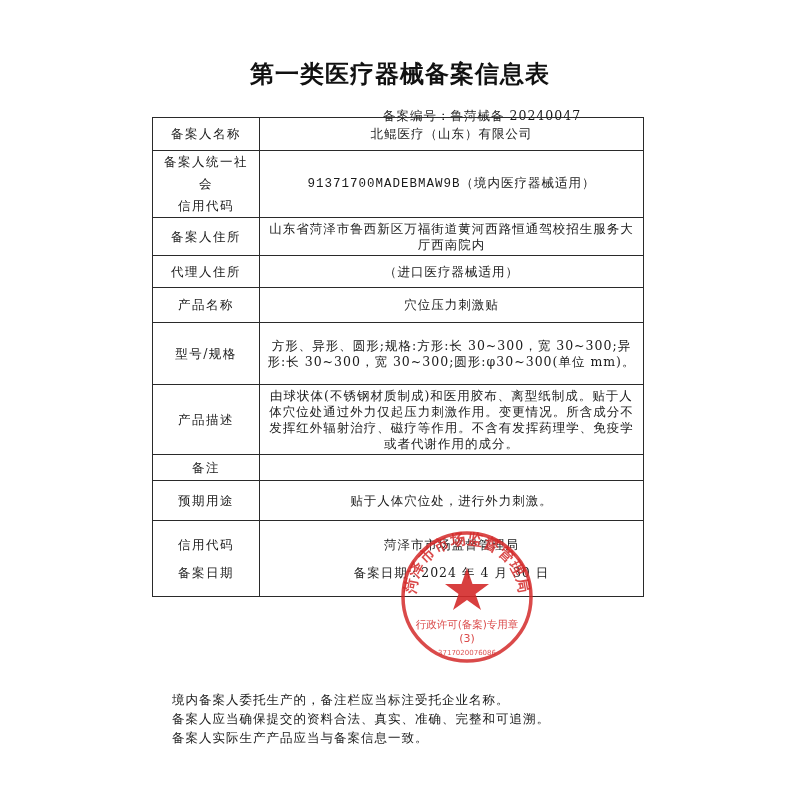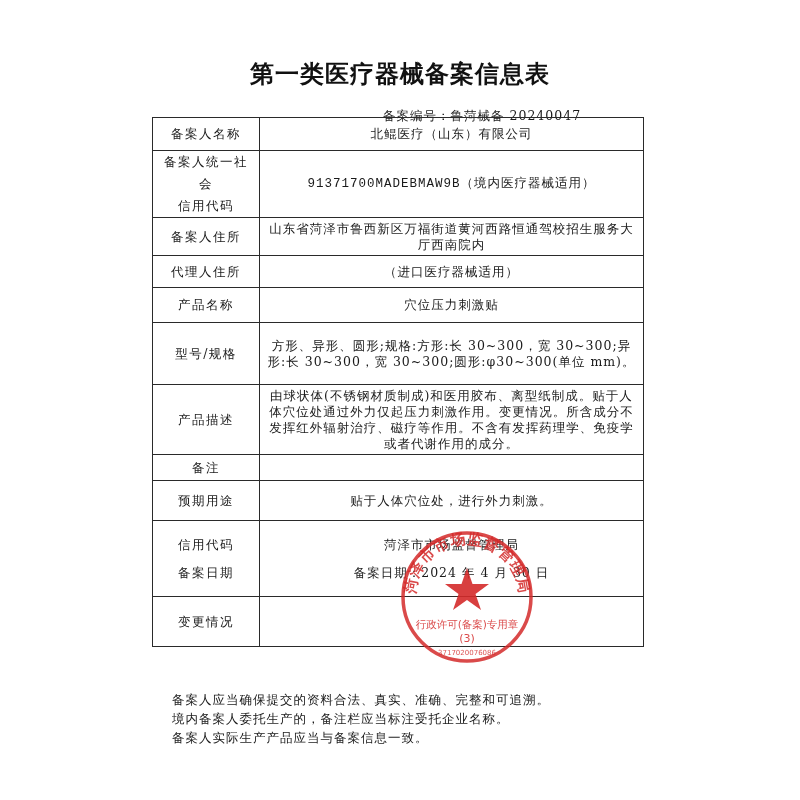--- a/index.html
+++ b/index.html
@@ -77,38 +77,34 @@
     <td class="label">预期用途</td>
     <td class="value">贴于人体穴位处，进行外力刺激。</td>
   </tr>
   <tr style="height:76px">
     <td class="label" style="line-height:28px"><span>信用代码</span><br><span>备案日期</span></td>
     <td class="value center-val">
       <span class="dept-line">菏泽市市场监督管理局</span>
       <span class="dept-line">备案日期：2024 年 4 月 30 日</span>
     </td>
   </tr>
-  <tr style="height:50px">
-    <td class="label">变更情况</td>
-    <td class="value"></td>
-  </tr>
 </tbody>
   </table>
 
 <svg class="stamp" viewBox="0 0 138 138">
   <defs>
     <path id="arcTop" d="M 18 78 A 52 52 0 1 1 120 78"></path>
   </defs>
   <circle cx="69" cy="69" r="64" fill="none" stroke="#d42a2a" stroke-width="3.5" opacity="0.85"></circle>
   <text font-size="15" fill="#d42a2a" opacity="0.85" font-family="DejaVu Sans, sans-serif" font-weight="bold" letter-spacing="1">
     <textPath href="#arcTop" startOffset="50%" text-anchor="middle">菏泽市市场监督管理局</textPath>
   </text>
   <polygon points="69,40 74.5,56 91,56 77.5,66 83,82 69,72 55,82 60.5,66 47,56 63.5,56" fill="#d42a2a" opacity="0.9"></polygon>
   <text x="69" y="100" text-anchor="middle" font-size="10.5" fill="#d42a2a" opacity="0.85" font-family="DejaVu Sans, sans-serif">行政许可(备案)专用章</text>
   <text x="69" y="114" text-anchor="middle" font-size="11" fill="#d42a2a" opacity="0.85" font-family="DejaVu Sans, sans-serif">(3)</text>
   <text x="69" y="127" text-anchor="middle" font-size="7" fill="#d42a2a" opacity="0.8" font-family="DejaVu Sans, sans-serif">3717020076086</text>
 </svg>
 
 <div class="footnotes">
+  <div>境内备案人委托生产的，备注栏应当标注受托企业名称。</div>
   <div>备案人应当确保提交的资料合法、真实、准确、完整和可追溯。</div>
-  <div>境内备案人委托生产的，备注栏应当标注受托企业名称。</div>
   <div>备案人实际生产产品应当与备案信息一致。</div>
 </div>
 
 </body></html>

